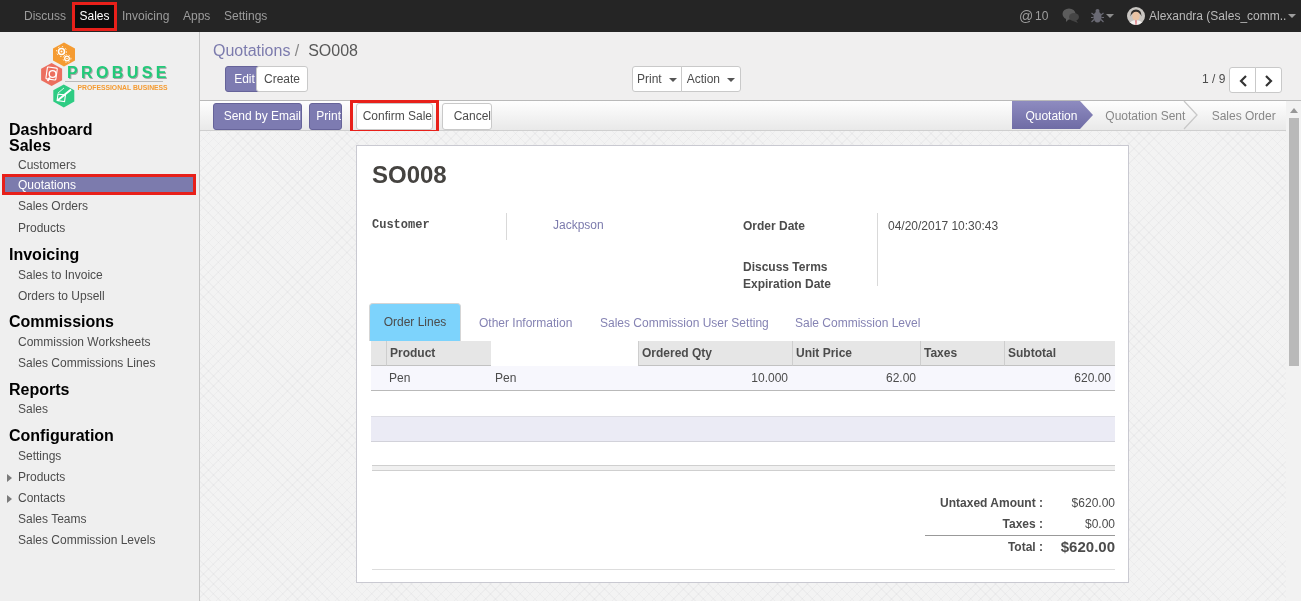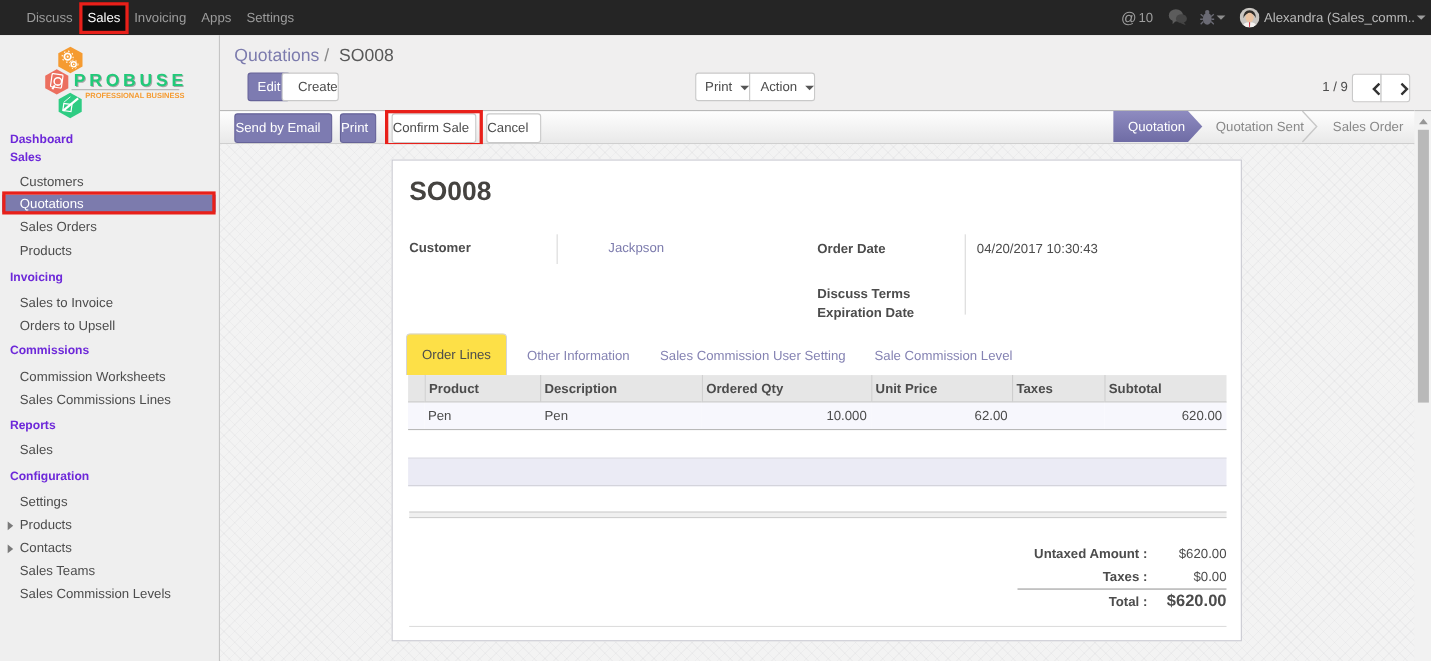--- a/index.html
+++ b/index.html
@@ -10,54 +10,54 @@
 
   
   #navbar { position:absolute; left:0; top:0; width:1301px; height:32px; background:#252525; }
   #navbar .item { position:absolute; top:0; height:32px; line-height:32px; color:#9c9c9c; font-size:12px; }
   #navbar .active-wrap { position:absolute; left:72px; top:2px; width:45px; height:29px; background:#0d0d0d; border:3px solid #e8201a; }
   #navbar .active-wrap span { display:block; text-align:center; line-height:23px; color:#ffffff; }
   .nav-right { position:absolute; top:0; color:#9e9e9e; }
 
   
   #sidebar { position:absolute; left:0; top:32px; width:200px; height:569px; background:#efefef; border-right:1px solid #c5c5c5; }
-  .side-head { position:absolute; left:9px; color:#6d28d9; font-weight:bold; font-size:11px; }
+  .side-head { position:absolute; left:9px; color:#000000; font-weight:bold; font-size:16px; }
   .side-item { position:absolute; left:18px; color:#4c4c4c; font-size:12px; }
   .side-sel { position:absolute; left:2px; width:194px; height:16px; background:#7c7bad; }
   .side-selbox { position:absolute; left:2px; width:194px; border:3px solid #e8201a; }
   .tri { position:absolute; width:0; height:0; border-top:4px solid transparent; border-bottom:4px solid transparent; border-left:5px solid #7a7a7a; }
 
   
   #cp { position:absolute; left:200px; top:32px; width:1101px; height:68px; background:#f0efef; }
   .crumb { position:absolute; left:13px; top:10px; font-size:16px; color:#7c7bad; }
   .crumb .sep { color:#888; } .crumb .cur { color:#585858; }
   .btn { position:absolute; height:26px; line-height:24px; text-align:center; border-radius:3px; font-size:12px; white-space:nowrap; }
   .btn-primary { background:#7d7bb1; border:1px solid #666399; color:#fff; }
-  .btn-default { background:#fff; border:1px solid #c9c9c9; color:#4c4c4c;text-align:right; }
+  .btn-default { background:#fff; border:1px solid #c9c9c9; color:#4c4c4c; }
   .caret { display:inline-block; width:0; height:0; border-left:4px solid transparent; border-right:4px solid transparent; border-top:4px solid #555; vertical-align:middle; margin-left:4px; }
 
   
   #statusrow { position:absolute; left:200px; top:100px; width:1086px; height:31px; background:linear-gradient(#fefefe,#e9e9e9); border-top:1px solid #b9b9b9; border-bottom:1px solid #cfcfcf; }
-  .sbtn { position:absolute; top:2px; height:27px; line-height:25px; text-align:left; border-radius:3px; font-size:12px; white-space:nowrap; }
+  .sbtn { position:absolute; top:2px; height:27px; line-height:25px; text-align:right; border-radius:3px; font-size:12px; white-space:nowrap; }
 
   
   #content { position:absolute; left:200px; top:131px; width:1086px; height:470px;
     background-color:#f3f3f3;
     background-image:
       repeating-linear-gradient(45deg, rgba(100,100,115,0.045) 0 1px, transparent 1px 7px),
       repeating-linear-gradient(-45deg, rgba(100,100,115,0.045) 0 1px, transparent 1px 7px);
   }
   #sheet { position:absolute; left:156px; top:14px; width:773px; height:438px; background:#fff; border:1px solid #c9c9d1; }
   .lbl { position:absolute; font-weight:bold; color:#4c4c4c; font-size:12px; }
   .val { position:absolute; color:#4c4c4c; font-size:12px; }
   .link { color:#7c7bad; }
   .vline { position:absolute; width:1px; background:#d9d9d9; }
 
   
-  #tab-active { position:absolute; left:12px; top:157px; width:92px; height:38px; background:#fde047; border:1px solid #d5d5d5; border-bottom:none; border-radius:4px 4px 0 0; text-align:center; line-height:37px; color:#4c4c4c; font-size:12px; }
+  #tab-active { position:absolute; left:12px; top:157px; width:92px; height:38px; background:#7dd3fc; border:1px solid #d5d5d5; border-bottom:none; border-radius:4px 4px 0 0; text-align:center; line-height:37px; color:#4c4c4c; font-size:12px; }
   .tab { position:absolute; top:170px; color:#8583b3; font-size:12px; }
 
   
   .th { position:absolute; top:195px; height:25px; background:#e6e6e6; border-bottom:1px solid #c2c2c2; border-left:1px solid #cecece; font-weight:bold; color:#4c4c4c; line-height:24px; padding-left:3px; font-size:12px; }
   .td { position:absolute; top:220px; height:24px; background:#f7f7fd; line-height:24px; color:#4c4c4c; font-size:12px; }
   .row-border { position:absolute; left:14px; top:244px; width:744px; height:1px; background:#b9b9b9; }
 
   .totlbl { position:absolute; font-weight:bold; color:#4c4c4c; text-align:right; }
   .totval { position:absolute; color:#4c4c4c; text-align:right; }
 
@@ -206,38 +206,37 @@
       <text x="13.4" y="18.5" font-size="12" fill="#ffffff" font-family="Liberation Sans, sans-serif">Quotation</text>
       <text x="93.3" y="18.5" font-size="12" fill="#888888" font-family="Liberation Sans, sans-serif">Quotation Sent</text>
       <text x="199.7" y="18.5" font-size="12" fill="#888888" font-family="Liberation Sans, sans-serif">Sales Order</text>
     </svg>
   </div>
 
   <div id="content">
     <div id="sheet">
       <div class="abs" style="left:15px; top:15px; font-size:24px; font-weight:bold; color:#454340;">SO008</div>
 
-      <div class="lbl" style="left:15px; top:72px;">Customer</div>
+      <div class="lbl" style="left:15px; top:72px;font-family:Liberation Mono, monospace;">Customer</div>
       <div class="vline" style="left:149px; top:67px; height:27px;"></div>
       <div class="val link" style="left:160px; top:72px;margin-left:36px;">Jackpson</div>
 
       <div class="lbl" style="left:386px; top:73px;">Order Date</div>
       <div class="lbl" style="left:386px; top:93px;margin-top:38px;">Expiration Date</div>
       <div class="lbl" style="left:386px; top:114px;">Discuss Terms</div>
       <div class="vline" style="left:520px; top:67px; height:73px;"></div>
       <div class="val" style="left:531px; top:73px;">04/20/2017 10:30:43</div>
 
       <div id="tab-active">Order Lines</div>
       <span class="tab" style="left:122px;">Other Information</span>
       <span class="tab" style="left:243px;">Sales Commission User Setting</span>
       <span class="tab" style="left:438px;">Sale Commission Level</span>
 
       <div class="th" style="left:14px; width:15px; border-left:none;"></div>
       <div class="th" style="left:29px; width:105px;">Product</div>
-      <div class="th" style="left:134px; width:147px;">Description</div>
       <div class="th" style="left:435px; width:128px;">Unit Price</div>
       <div class="th" style="left:281px; width:154px;">Ordered Qty</div>
       <div class="th" style="left:563px; width:84px;">Taxes</div>
       <div class="th" style="left:647px; width:111px;">Subtotal</div>
 
       <div class="td" style="left:14px; width:15px;"></div>
       <div class="td" style="left:29px; width:105px; padding-left:3px;">Pen</div>
       <div class="td" style="left:134px; width:147px; padding-left:4px;">Pen</div>
       <div class="td" style="left:281px; width:154px; text-align:right; padding-right:4px;">10.000</div>
       <div class="td" style="left:435px; width:128px; text-align:right; padding-right:4px;">62.00</div>

